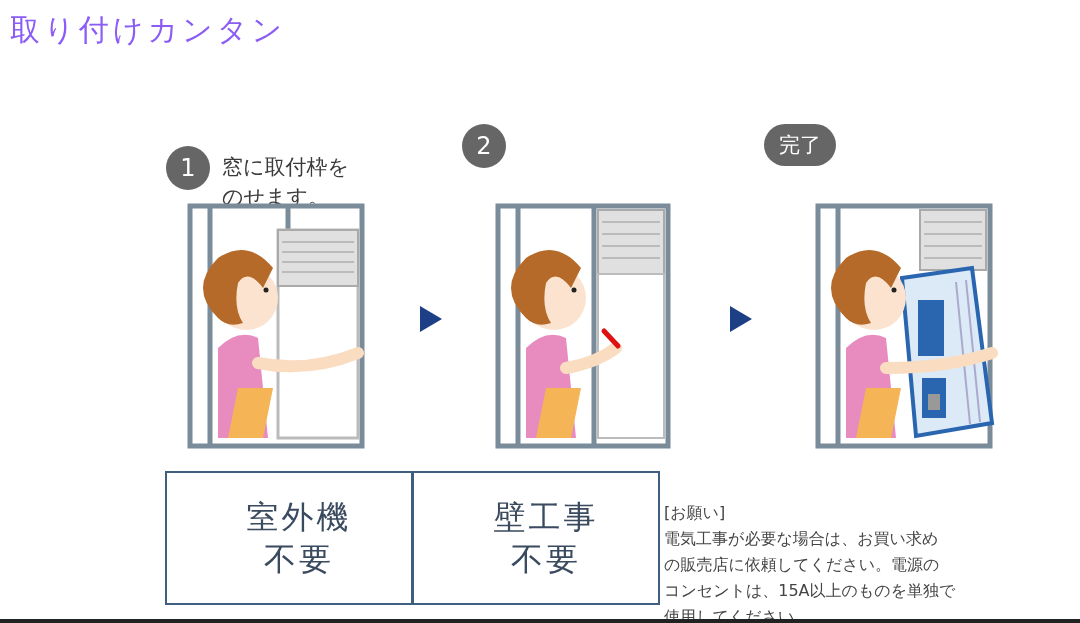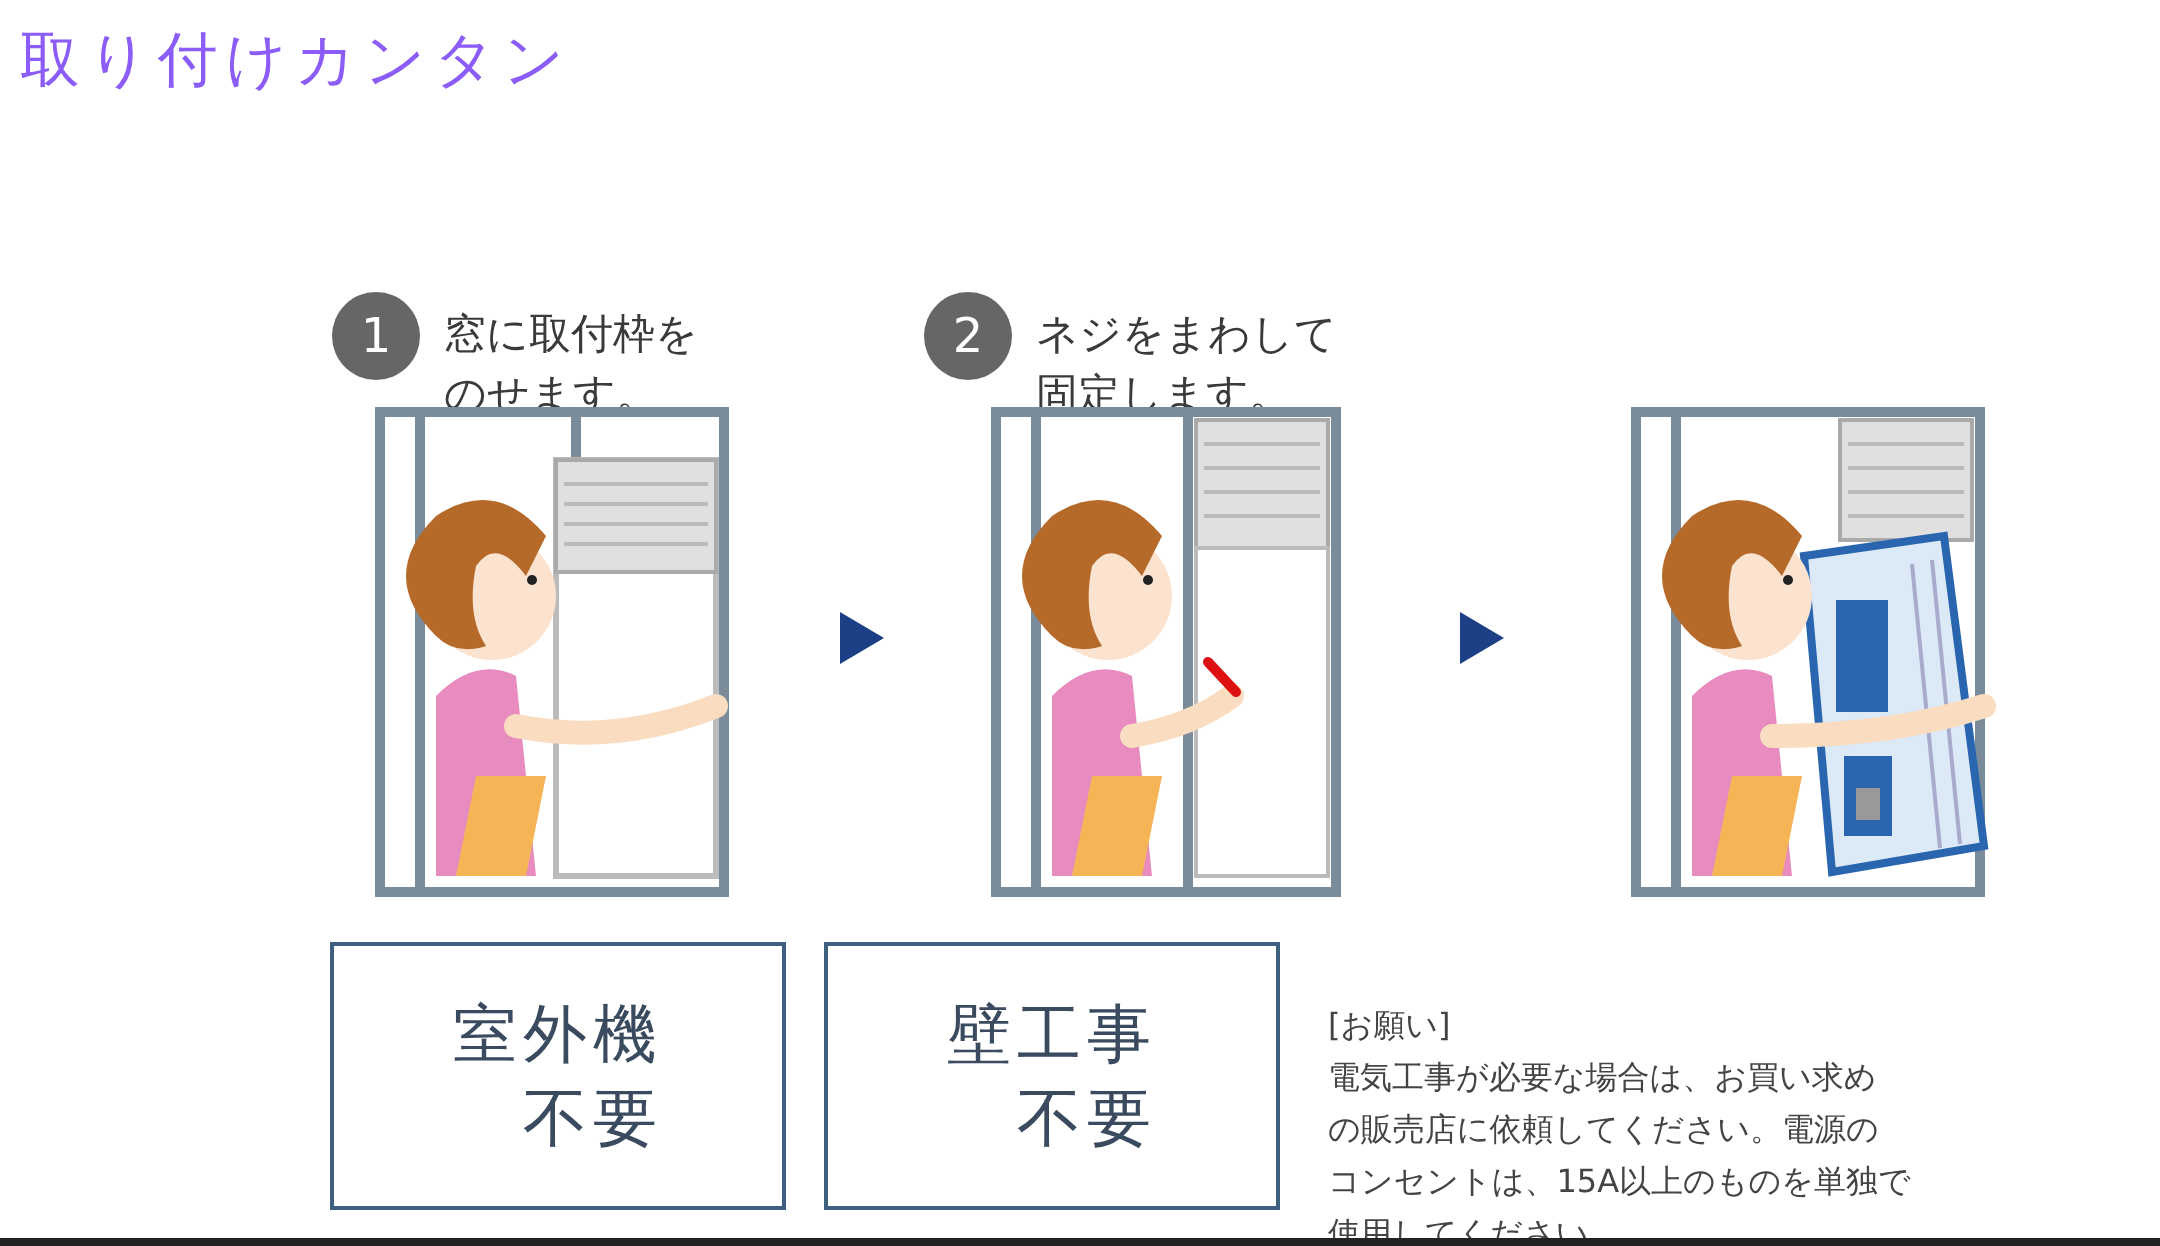--- a/index.html
+++ b/index.html
@@ -4,43 +4,42 @@
 <style>
   html,body{margin:0;padding:0;}
   body{width:1080px;height:623px;background:#fff;position:relative;overflow:hidden;font-family:"DejaVu Sans",sans-serif;color:#333;}
   .title{position:absolute;left:10px;top:10px;font-family:"DejaVu Serif",serif;font-size:30px;letter-spacing:4px;color:#8b5cf6;}
   .step-head{position:absolute;display:flex;align-items:center;}
   .badge{width:44px;height:44px;border-radius:50%;background:#666;color:#fff;display:flex;align-items:center;justify-content:center;font-size:24px;margin-right:12px;}
   .badge.pill{width:72px;height:42px;border-radius:22px;font-size:21px;}
   .step-text{font-size:21px;line-height:30px;color:#3a3a3a;white-space:pre-line;margin-top:28px;}
   .illus{position:absolute;}
   .arrow{position:absolute;width:0;height:0;border-top:13px solid transparent;border-bottom:13px solid transparent;border-left:22px solid #1c3f85;}
-  .box{position:absolute;border:2px solid #3f5f80;background:#fff;display:flex;align-items:center;justify-content:center;text-align:right;}
+  .box{position:absolute;border:2px solid #3f5f80;background:#fff;display:flex;align-items:center;justify-content:center;text-align:center;padding-left:20px;}
   .box span{font-size:32px;line-height:42px;color:#3a4a5f;white-space:pre-line;letter-spacing:3px;}
   .note{position:absolute;left:664px;top:470px;font-size:16px;line-height:26px;color:#444;white-space:pre-line;margin-top:30px;}
   .bottom-bar{position:absolute;left:0;top:619px;width:1080px;height:4px;background:#222;}
 </style>
 </head>
 <body>
 
 <div class="title">取り付けカンタン</div>
 
 <div class="step-head" style="left:166px;top:124px;">
   <div class="badge">1</div>
   <div class="step-text">窓に取付枠を
 のせます。</div>
 </div>
 
 <div class="step-head" style="left:462px;top:124px;">
   <div class="badge">2</div>
-  <div class="step-text">ネジをまわして
-固定します。</div>
 </div>
 
 <div class="step-head" style="left:764px;top:124px;">
+  <div class="badge pill">完了</div>
 </div>
 
 <svg class="illus" style="left:178px;top:198px;" width="200" height="256">
   <rect x="12" y="8" width="172" height="240" fill="#fff" stroke="#7a8c99" stroke-width="5"></rect>
   <line x1="32" y1="8" x2="32" y2="248" stroke="#7a8c99" stroke-width="5"></line>
   <line x1="110" y1="8" x2="110" y2="40" stroke="#7a8c99" stroke-width="5"></line>
   <rect x="100" y="32" width="80" height="208" fill="#fff" stroke="#bbb" stroke-width="3"></rect>
   <rect x="100" y="32" width="80" height="56" fill="#e0e0e0" stroke="#aaa" stroke-width="2"></rect>
   <g stroke="#bbb" stroke-width="2">
       <line x1="104" y1="44" x2="176" y2="44"></line>

